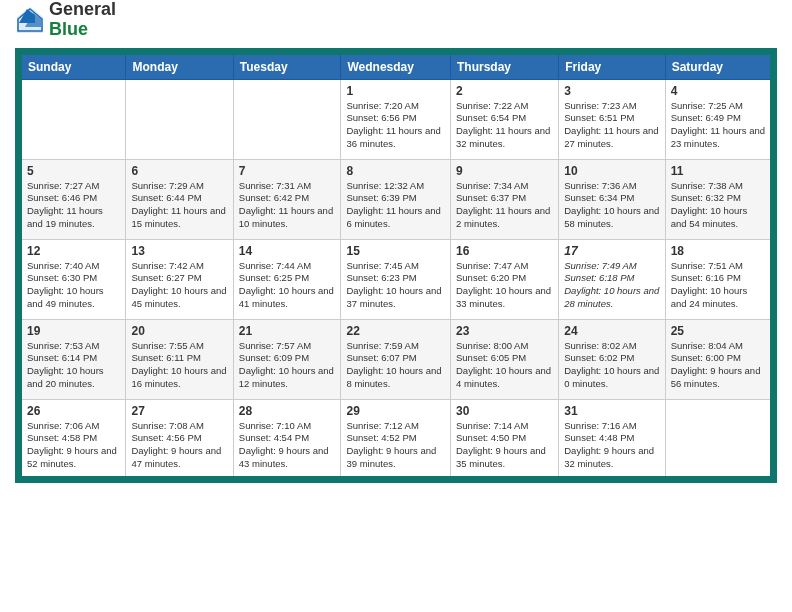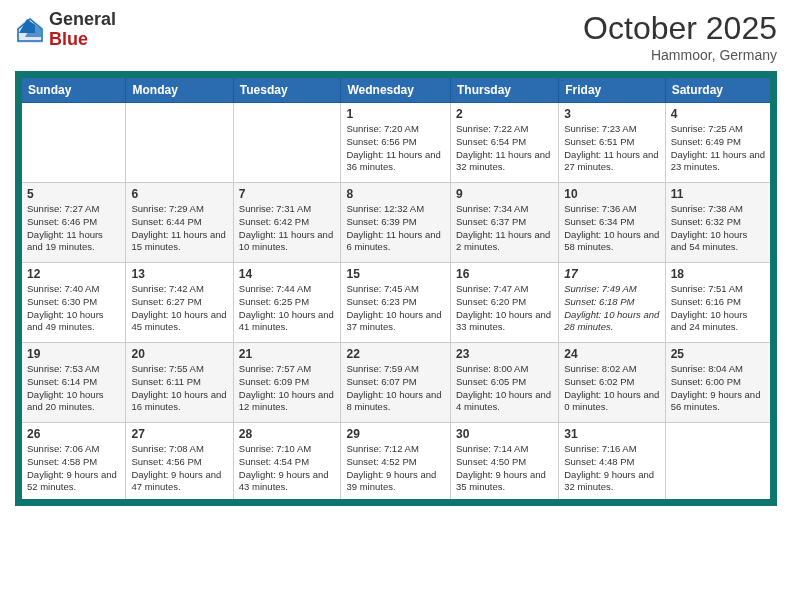--- a/index.html
+++ b/index.html
@@ -6,21 +6,21 @@
     body {
       width: 792px;
       height: 612px;
       font-family: Arial, sans-serif;
       background: #fff;
       overflow: hidden;
     }
     .page {
       width: 792px;
       height: 612px;
-      padding: 10px 15px;
+      padding: 0 15px;
     }
     .header {
       display: flex;
       justify-content: space-between;
       align-items: flex-start;
       margin-bottom: 8px;
     }
     .logo {
       display: flex;
       align-items: center;
@@ -32,21 +32,21 @@
       line-height: 1.1;
     }
     .logo-general {
       font-size: 18px;
       font-weight: bold;
       color: #333;
     }
     .logo-blue {
       font-size: 18px;
       font-weight: bold;
-      color: #b91c1c;
+      color: #15803d;
     }
     .logo-icon {
       width: 30px;
       height: 30px;
       margin-right: 4px;
     }
     .title-section {
       text-align: right;
     }
     .month-title {
@@ -106,24 +106,20 @@
         <polygon points="15,2 28,12 28,28 2,28 2,12" fill="#1a6bb5" opacity="0.15"></polygon>
         <polygon points="15,4 27,14 27,26 3,26 3,14" fill="none" stroke="#1a6bb5" stroke-width="1.5"></polygon>
         <polygon points="18,8 26,14 26,22 10,22" fill="#1a6bb5" opacity="0.7"></polygon>
         <polygon points="12,4 20,10 20,18 4,18" fill="#1a6bb5"></polygon>
       </svg>
       <div class="logo-text">
         <span class="logo-general">General</span>
         <span class="logo-blue">Blue</span>
       </div>
     </div>
-    <div class="title-section">
-      <div class="month-title">October 2025</div>
-      <div class="location">Hammoor, Germany</div>
-    </div>
   </div>
 
   <table class="calendar">
     <thead>
       <tr>
       <th>Sunday</th>
           <th>Monday</th>
           <th>Tuesday</th>
           <th>Wednesday</th>
           <th>Thursday</th>

